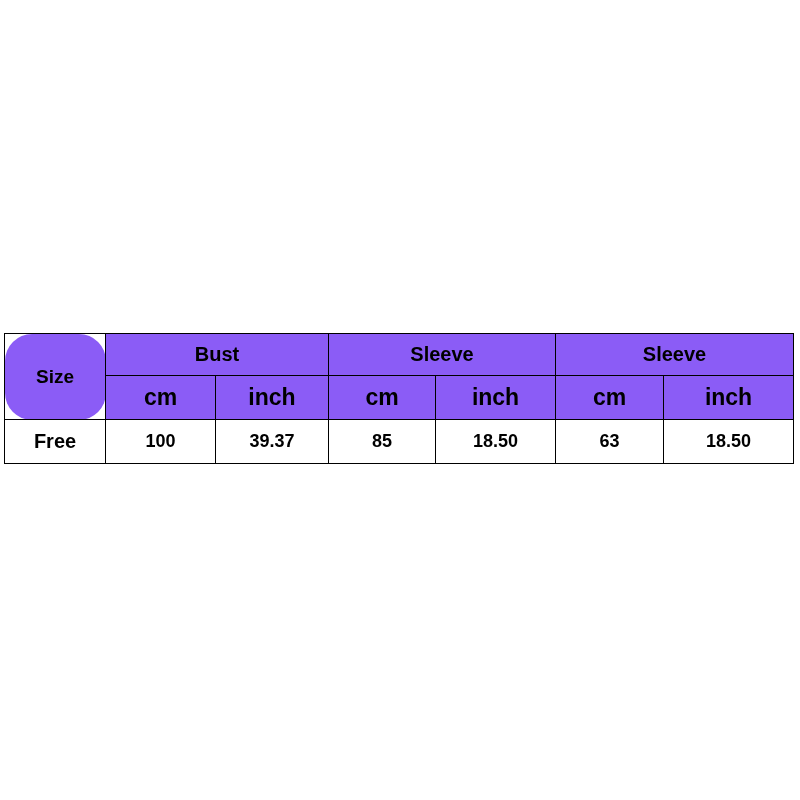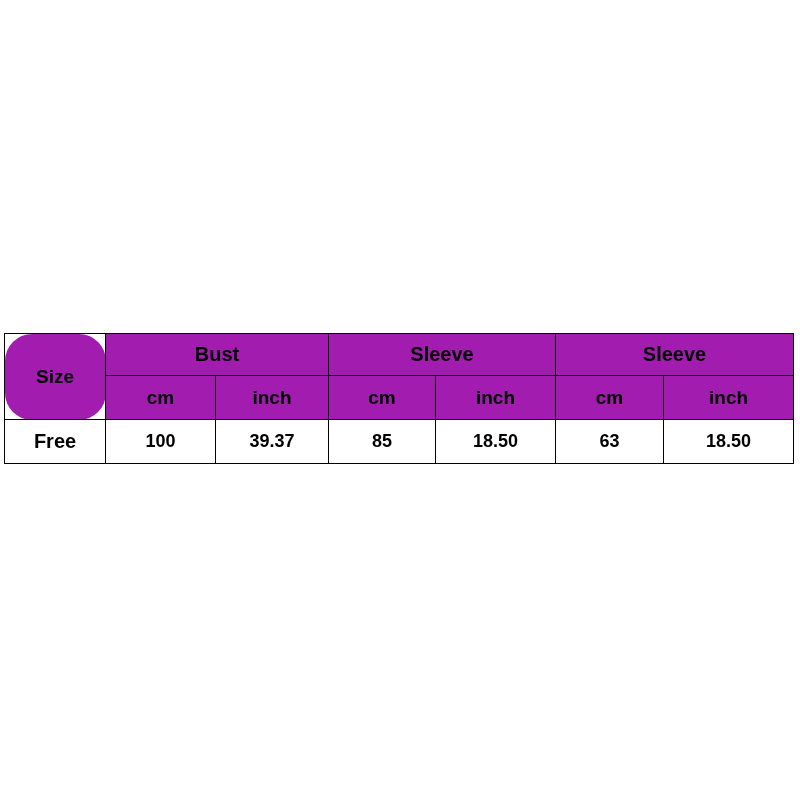--- a/index.html
+++ b/index.html
@@ -33,33 +33,33 @@
     border: 1px solid #000000;
     text-align: center;
     vertical-align: middle;
     font-weight: bold;
     color: #000000;
     padding: 0;
   }
 
   
   .hdr {
-    background: #a21caf;
+    background: #8b5cf6;
     border-color: #000000;
   }
 
   
   .hdr-group {
     height: 41px;
     font-size: 20px;
     border-bottom-color: #a9763f;
   }
   .hdr-unit {
     height: 43px;
-    font-size: 19px;
+    font-size: 23px;
     border-top-color: #a9763f;
   }
 
   
   .hdr-size {
     height: 84px;
     font-size: 19px;
     vertical-align: middle;
     padding-top: 16px;
     box-sizing: border-box;

